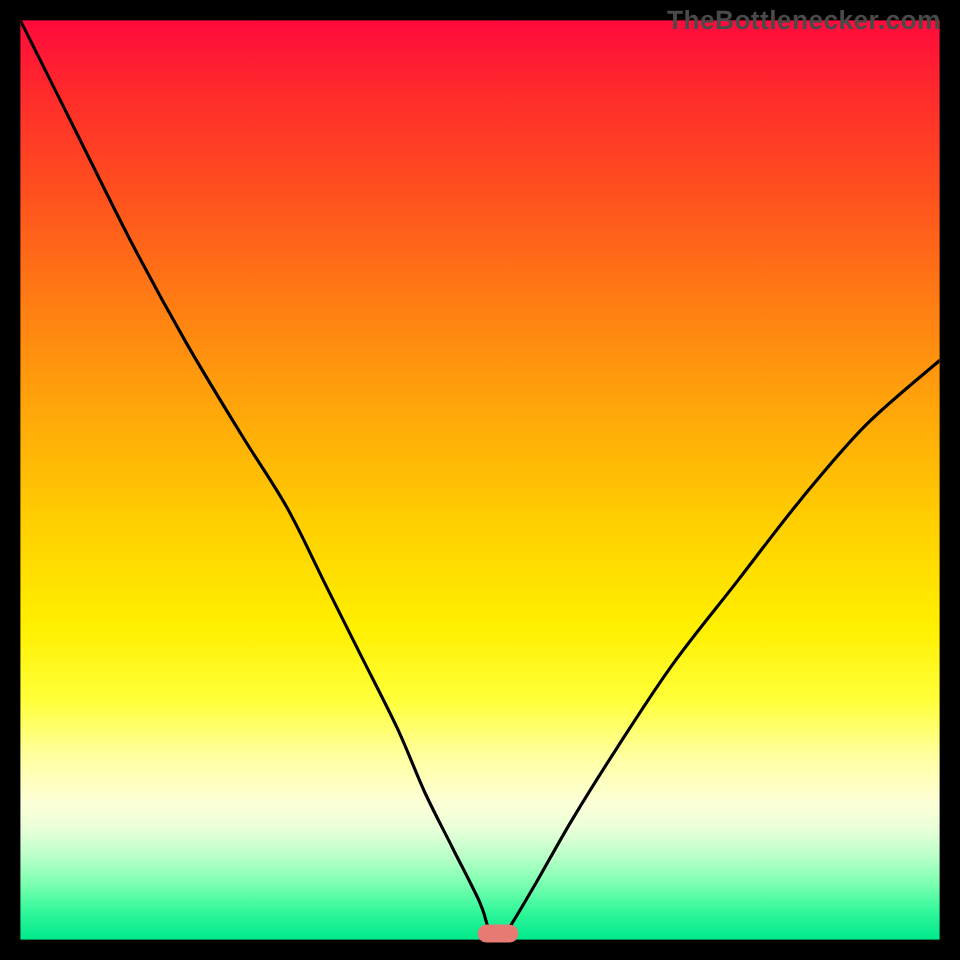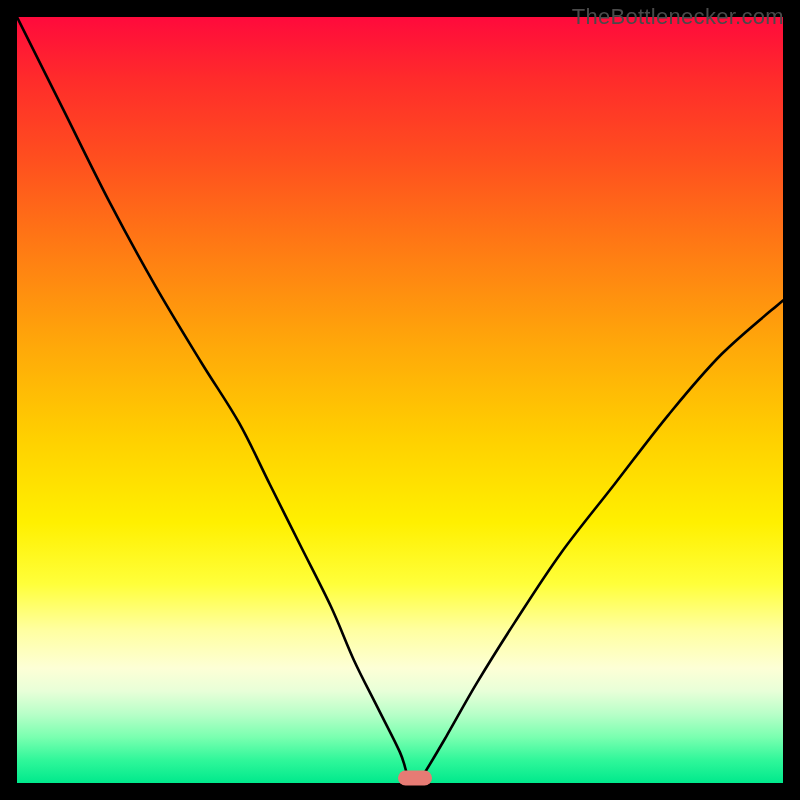--- a/index.html
+++ b/index.html
@@ -16,21 +16,21 @@
     width: 800px;
     height: 800px;
     background: #000;
   }
   .watermark {
     position: absolute;
     top: 4px;
     right: 16px;
     color: #4a4a4a;
     font-size: 22px;
-    font-weight: 400;
+    font-weight: 700;
     letter-spacing: 0.3px;
     z-index: 20;
     user-select: none;
   }
   .plot-area {
     position: absolute;
     left: 17px;
     top: 17px;
     width: 766px;
     height: 766px;

